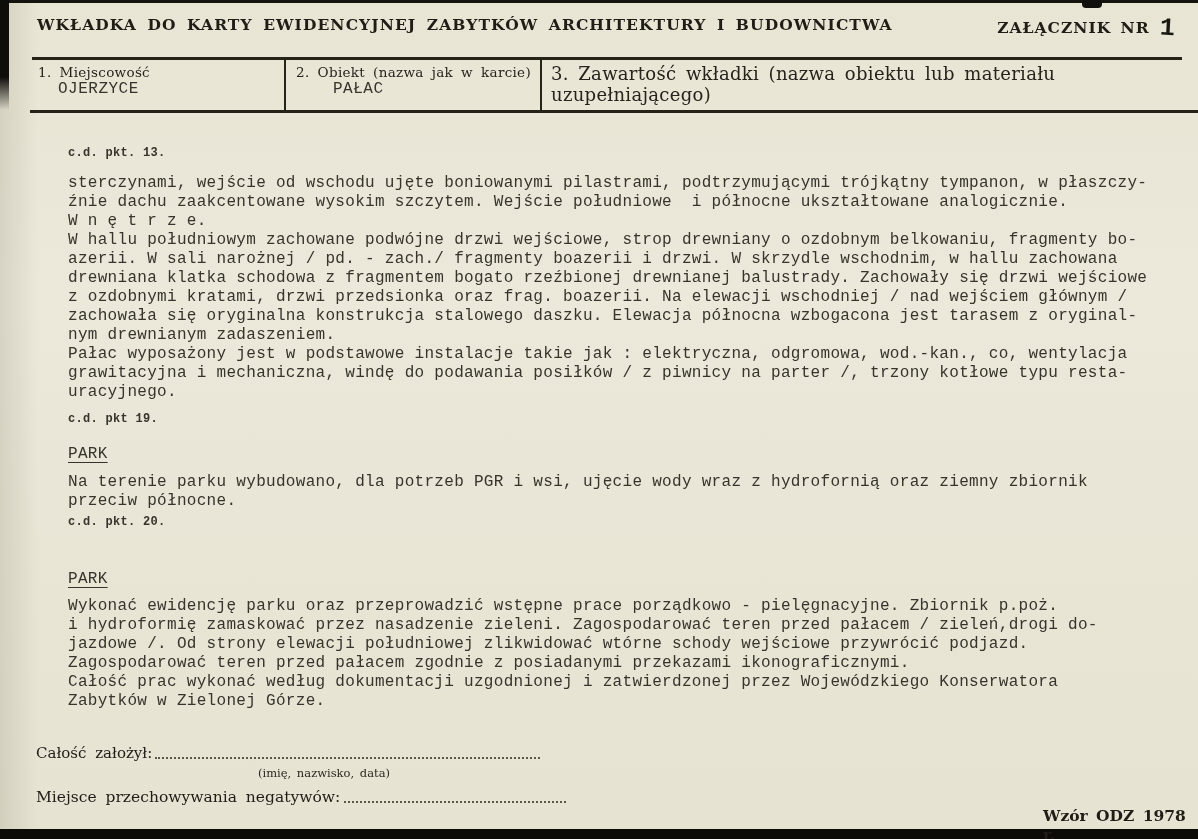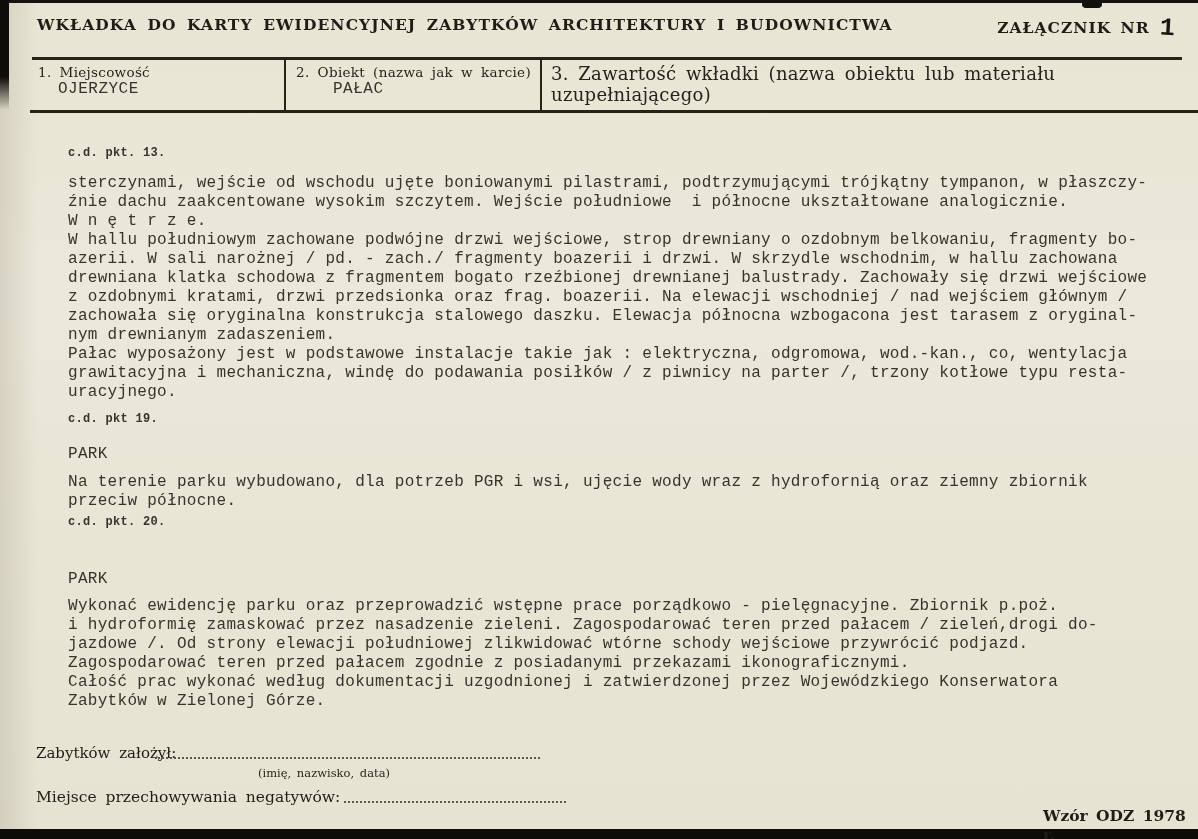--- a/index.html
+++ b/index.html
@@ -33,21 +33,21 @@
   .hrule { position:absolute; background:#262419; height:3px; }
   .vrule { position:absolute; background:#262419; width:2px; }
   .cell-label { position:absolute; font-size:13.5px; letter-spacing:0.3px; word-spacing:3.5px; color:#26231c; }
   .cell-label.small { font-size:18px; }
   
   .type { font-family:"Liberation Mono","DejaVu Sans Mono",monospace; color:#36342c; }
   .cell-value { position:absolute; font-size:16px; letter-spacing:0.5px; }
   .cell-value.big { font-size:17px; letter-spacing:0.6px; }
   .sec-head { position:absolute; font-size:12px; letter-spacing:0.3px;font-weight:bold; }
   .sec-sub  { position:absolute; font-size:16px; letter-spacing:0.3px;
-              text-underline-offset:4px; }
+              text-decoration:underline; text-underline-offset:4px; }
   .sec-body { position:absolute; font-size:16px; line-height:19px; letter-spacing:0.3px;
               white-space:pre; }
   
   .foot-label  { position:absolute; font-size:15px; word-spacing:4px; color:#201d17; }
   .dotline     { position:absolute; border-bottom:2px dotted #5c584c; height:1px; }
   .foot-hint   { position:absolute; font-size:11.5px; word-spacing:2px; color:#2a271f; }
   .foot-print  { position:absolute; font-size:11.5px; font-weight:bold; letter-spacing:0.6px;
                  word-spacing:3px; color:#2a271f; }
   .foot-wzor   { position:absolute; font-size:15.5px; font-weight:bold; word-spacing:3px; color:#201d17; }
 </style>
@@ -102,21 +102,21 @@
 
   <div class="sec-head type" style="left:68px; top:515px;">c.d. pkt. 20.</div>
   <div class="sec-sub type" style="left:68px; top:570px;">PARK</div>
   <div class="sec-body type" style="left:68px; top:597px;">Wykonać ewidencję parku oraz przeprowadzić wstępne prace porządkowo - pielęgnacyjne. Zbiornik p.poż.
 i hydroformię zamaskować przez nasadzenie zieleni. Zagospodarować teren przed pałacem / zieleń,drogi do-
 jazdowe /. Od strony elewacji południowej zlikwidować wtórne schody wejściowe przywrócić podjazd.
 Zagospodarować teren przed pałacem zgodnie z posiadanymi przekazami ikonograficznymi.
 Całość prac wykonać według dokumentacji uzgodnionej i zatwierdzonej przez Wojewódzkiego Konserwatora
 Zabytków w Zielonej Górze.</div>
 
-  <div class="foot-label" style="left:36px; top:744px;">Zabytków założył:</div>
+  <div class="foot-label" style="left:36px; top:744px;">Całość założył:</div>
   <div class="dotline" style="left:155px; top:757px; width:385px;"></div>
   <div class="foot-hint" style="left:258px; top:766px;">(imię, nazwisko, data)</div>
 
   <div class="foot-label" style="left:36px; top:788px; font-size:15.5px;">Miejsce przechowywania negatywów:</div>
   <div class="dotline" style="left:344px; top:801px; width:222px;"></div>
 
   <div class="foot-wzor" style="left:1043px; top:806px;">Wzór ODZ 1978 r.</div>
 
 </div>
 

